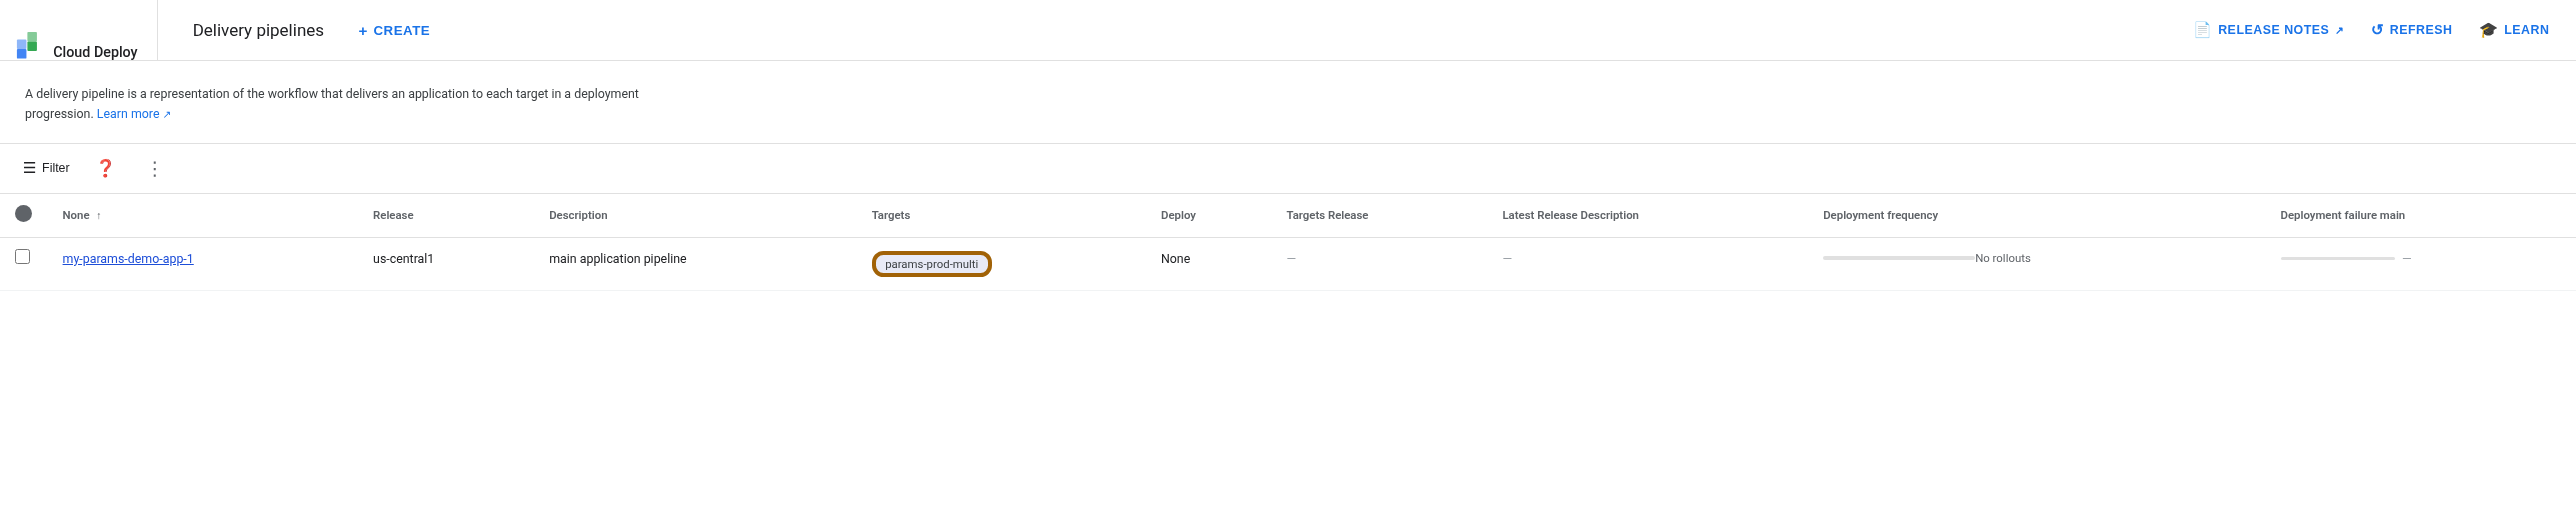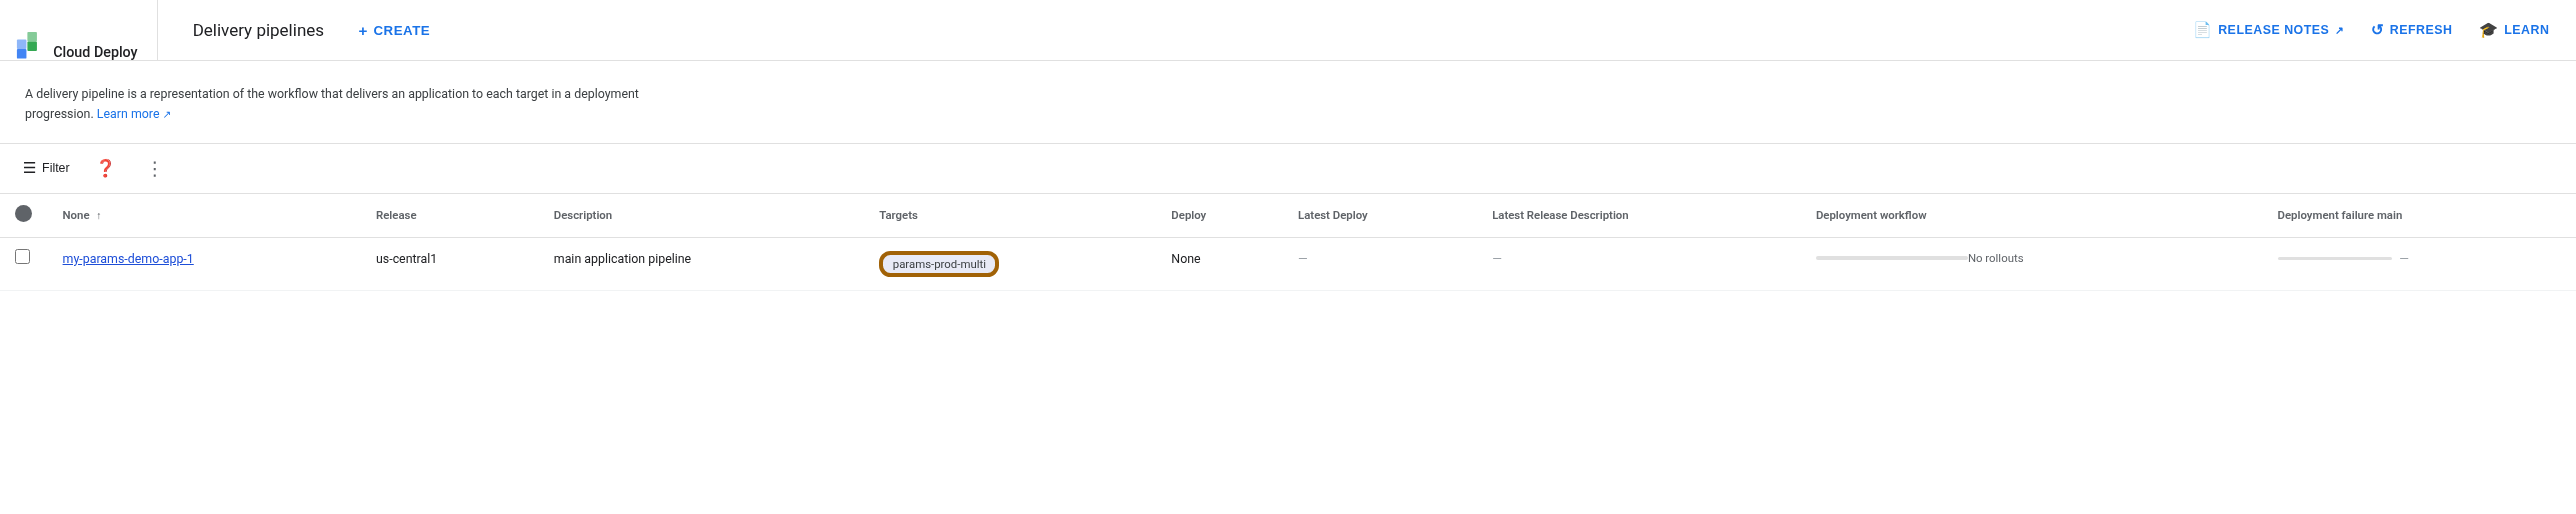--- a/index.html
+++ b/index.html
@@ -301,27 +301,27 @@
         <th>
           <span>Description</span>
         </th>
         <th>
           <span>Targets</span>
         </th>
         <th>
           <span>Deploy</span>
         </th>
         <th>
-          <span>Latest Deploy</span>
+          <span>Targets Release</span>
         </th>
         <th>
           <span>Latest Release Description</span>
         </th>
         <th>
-          <span>Deployment workflow</span>
+          <span>Deployment frequency</span>
         </th>
         <th>
           <span>Deployment failure main</span>
         </th>
       </tr>
     </thead>
     <tbody>
       <tr>
         <td class="col-checkbox">
           <input type="checkbox" style="width: 15.2px; height: 15.2px;">

